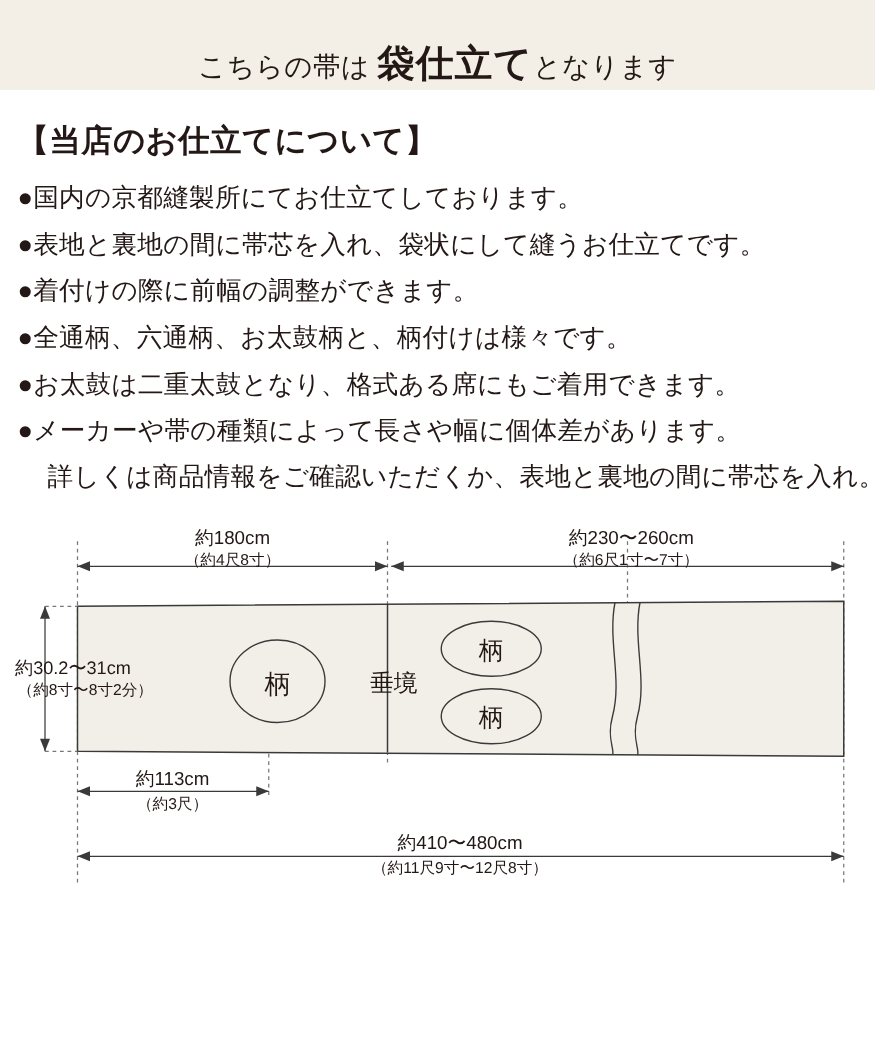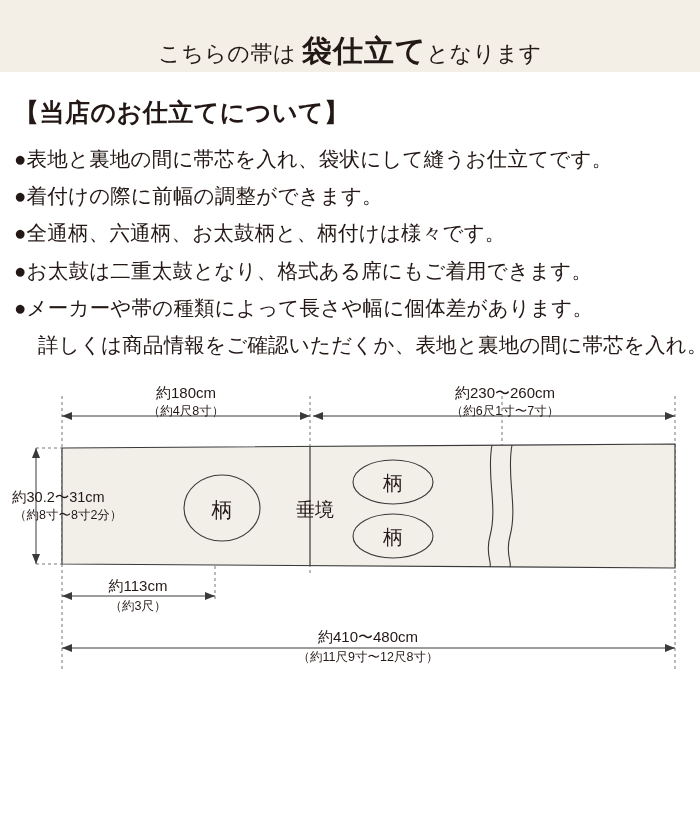--- a/index.html
+++ b/index.html
@@ -92,20 +92,21 @@
 
   <div class="banner">
     <div class="banner-text">
       <span>こちらの帯は </span><span class="big">袋仕立て</span><span>となります</span>
     </div>
   </div>
 
   <div class="content">
 
     <div class="section-head">【当店のお仕立てについて】</div>
+    <div class="line">●国内の京都縫製所にてお仕立てしております。</div>
 
     <div class="line">●表地と裏地の間に帯芯を入れ、袋状にして縫うお仕立てです。</div>
     <div class="line">●着付けの際に前幅の調整ができます。</div>
     <div class="line">●全通柄、六通柄、お太鼓柄と、柄付けは様々です。</div>
     <div class="line">●お太鼓は二重太鼓となり、格式ある席にもご着用できます。</div>
     <div class="line">●メーカーや帯の種類によって長さや幅に個体差があります。</div>
     <div class="sub-line">詳しくは商品情報をご確認いただくか、表地と裏地の間に帯芯を入れ。</div>
 
   </div>
 

